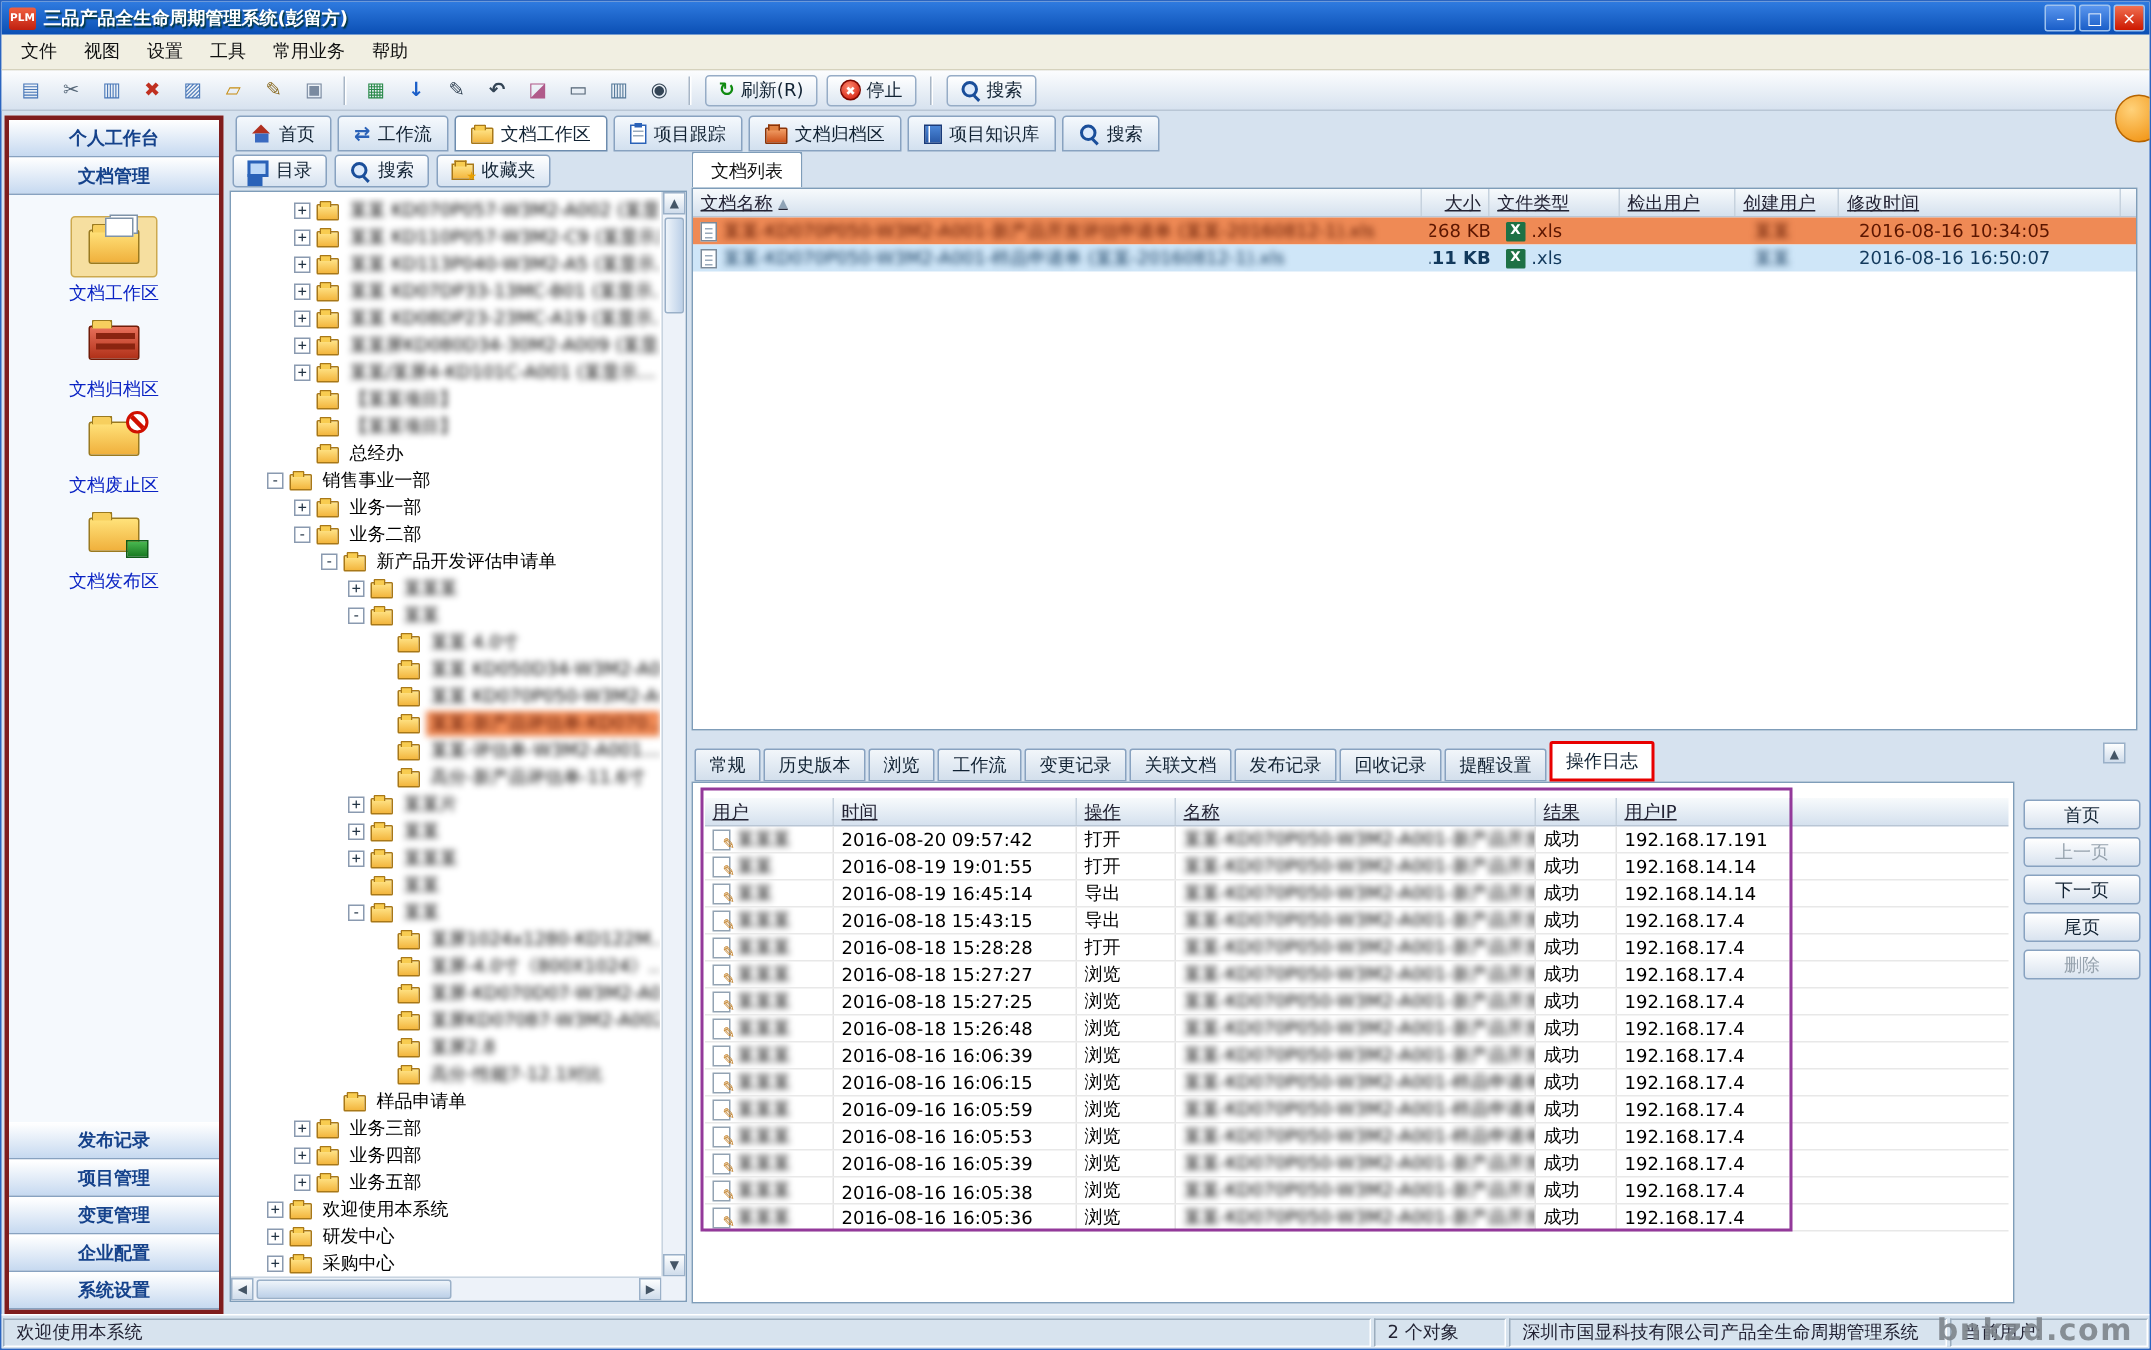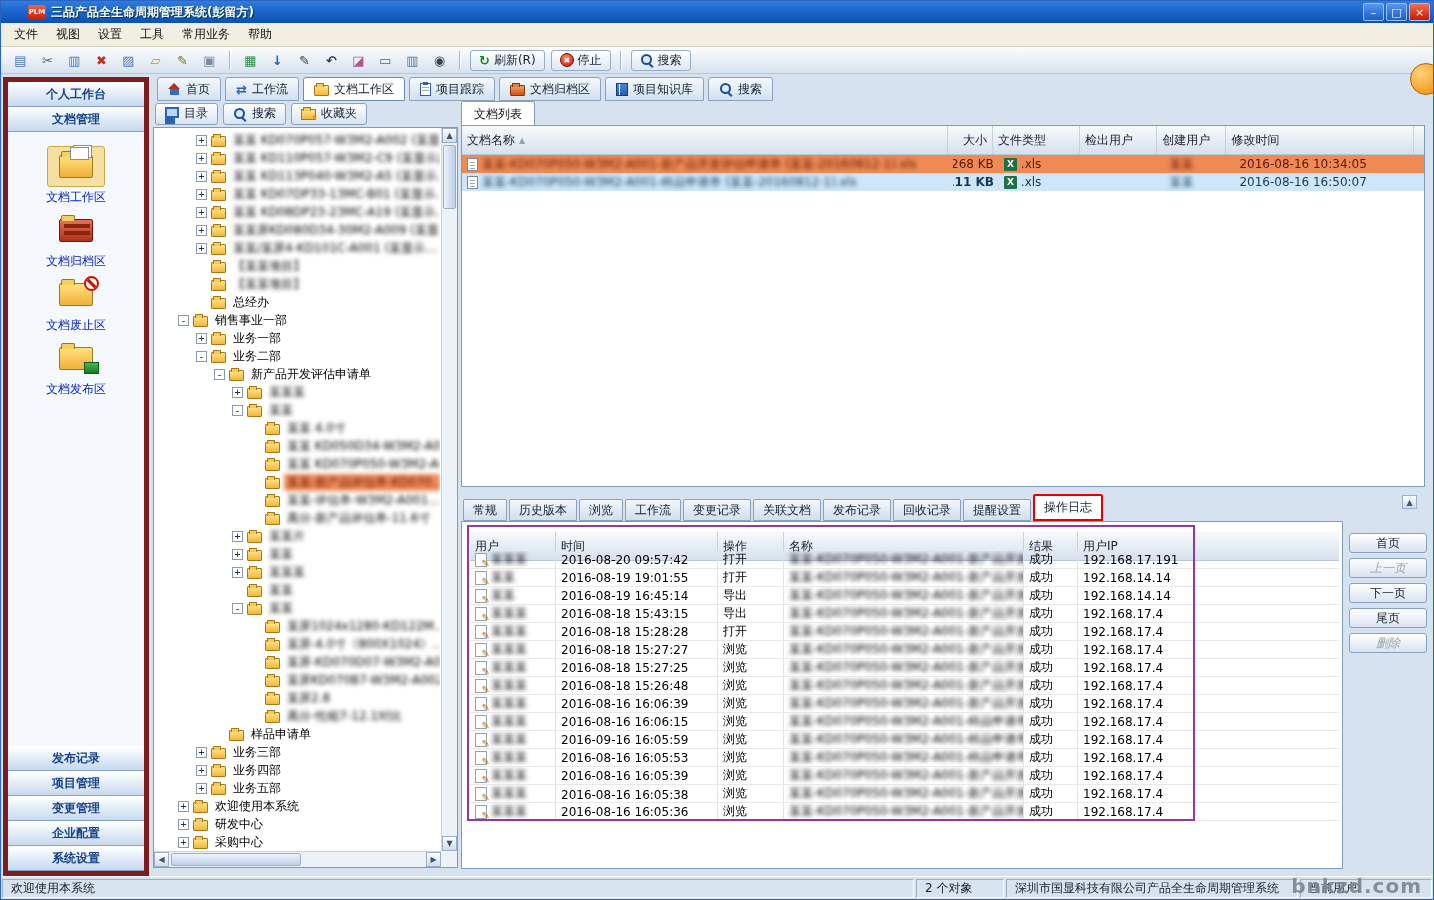--- a/index.html
+++ b/index.html
@@ -1,21 +1,21 @@
 <!DOCTYPE html>
 <html><head>
 <meta charset="utf-8">
 <style>
   *{margin:0;padding:0;box-sizing:border-box;}
   html,body{width:1434px;height:900px;overflow:hidden;}
   body{font-family:"DejaVu Sans","Liberation Sans",sans-serif;font-size:12px;background:#d6e2ef;}
   .window{position:relative;width:1434px;height:900px;background:#d6e2ef;border:1px solid #2a64c0;overflow:hidden;}
 
   
-  .titlebar{position:absolute;top:0;left:0;right:0;height:22px;background:linear-gradient(#2f7be0,#0b4fb4);display:flex;align-items:center;color:#fff;z-index:10;padding-left:22px;}
+  .titlebar{position:absolute;top:0;left:0;right:0;height:22px;background:linear-gradient(#2f7be0,#0b4fb4);display:flex;align-items:center;color:#fff;z-index:10;}
   .logo{width:18px;height:15px;background:linear-gradient(#f06040,#c02010);color:#fff;font-size:7px;font-weight:bold;margin:0 5px;display:flex;align-items:center;justify-content:center;border-radius:2px;}
   .title-text{font-weight:bold;font-size:12px;text-shadow:1px 1px 1px #033;}
   .win-buttons{margin-left:auto;display:flex;gap:2px;padding-right:3px;}
   .win-btn{width:21px;height:18px;background:linear-gradient(#5a96ee,#1a5ec8);border:1px solid #9ec2ee;color:#fff;font-size:11px;display:flex;align-items:center;justify-content:center;border-radius:2px;}
   .win-btn.close{background:linear-gradient(#f07050,#cc1800);}
 
   
   .menubar{position:absolute;top:22px;left:0;right:0;height:24px;background:#f1efe2;border-bottom:1px solid #d6d2bd;display:flex;align-items:center;padding-left:4px;z-index:9;}
   .menu-item{padding:3px 9px;color:#111;}
 
@@ -24,21 +24,21 @@
   .tb-sep{width:2px;height:19px;border-left:1px solid #a8b6c6;border-right:1px solid #fff;margin:0 6px;}
   .tb-icon{width:25px;height:22px;display:flex;align-items:center;justify-content:center;border-radius:2px;margin:0 1px;}
   .tb-btn{display:flex;align-items:center;gap:4px;padding:2px 8px;border:1px solid #96acc6;border-radius:3px;background:linear-gradient(#ffffff,#dde7f2);color:#123;margin:0 3px;height:21px;}
 
   
   .navtabs{position:absolute;top:73px;left:156px;right:40px;height:27px;display:flex;align-items:flex-end;gap:4px;z-index:8;}
   .nav-tab{display:flex;align-items:center;gap:5px;padding:0 10px;border:1px solid #88a2c0;border-radius:3px 3px 0 0;background:linear-gradient(#f5f9fd,#d2e0ef);height:24px;color:#123;}
   .nav-tab.active{background:#fff;border-color:#6d8cae;}
 
   
-  .sidebar{position:absolute;top:76px;left:2px;width:146px;bottom:23px;background:#f5f9fd;border:5px solid #7f1d1d;display:flex;flex-direction:column;z-index:7;}
+  .sidebar{position:absolute;top:76px;left:2px;width:146px;bottom:23px;background:#f5f9fd;border:3px solid #7f1d1d;display:flex;flex-direction:column;z-index:7;}
   .side-header{height:25px;flex:0 0 25px;background:linear-gradient(#ffffff,#c6d9f0);border-bottom:1px solid #88a2c0;display:flex;align-items:center;justify-content:center;font-weight:bold;color:#15428b;}
   .side-icons{flex:1;display:flex;flex-direction:column;align-items:center;padding-top:14px;gap:4px;overflow:hidden;}
   .side-item{display:flex;flex-direction:column;align-items:center;width:100%;height:60px;flex:0 0 60px;justify-content:flex-start;}
   .side-item .iconbox{width:58px;height:42px;display:flex;align-items:center;justify-content:center;border-radius:3px;border:1px solid transparent;}
   .side-item.selected .iconbox{background:#f6dfa0;border:1px solid #cda94e;}
   .side-label{color:#0a23c4;margin-top:2px;}
   .side-bottom{margin-top:auto;}
   .side-bottom .side-header{border-top:1px solid #fff;}
 
   .bigfolder{position:relative;width:34px;height:23px;background:linear-gradient(#ffe27a,#f0b03c);border:1px solid #9a7a20;border-radius:2px;}
@@ -72,21 +72,21 @@
   .vscroll .down{bottom:0;}
   .vthumb{position:absolute;top:17px;left:1px;width:13px;height:64px;background:linear-gradient(90deg,#eef4fa,#bcd0e8);border:1px solid #9ab0c8;border-radius:2px;}
   .hthumb{position:absolute;left:17px;bottom:1px;height:13px;width:130px;background:linear-gradient(#eef4fa,#bcd0e8);border:1px solid #9ab0c8;border-radius:2px;}
   .scroll-corner{position:absolute;right:0;bottom:0;width:16px;height:16px;background:#edf2f9;}
 
   
   .rightpanel{position:absolute;left:460px;top:100px;right:2px;bottom:30px;z-index:6;}
   .doc-tab-row{height:24px;display:flex;}
   .doc-tab{padding:4px 12px;border:1px solid #7f9db9;border-bottom:none;background:#fff;border-radius:2px 2px 0 0;color:#111;}
   .doc-area{position:absolute;top:24px;left:0;right:6px;height:362px;background:#fff;border:1px solid #7f9db9;overflow:hidden;}
-  .doc-header,.log-header{display:flex;height:29px;background:linear-gradient(#f7fafc,#d5e1ee);border-bottom:1px solid #b9c6d5;color:#223;}
+  .doc-header,.log-header{display:flex;height:19px;background:linear-gradient(#f7fafc,#d5e1ee);border-bottom:1px solid #b9c6d5;color:#223;text-decoration:underline;}
   .hcell{padding:0 5px;border-right:1px solid #c6d2de;display:flex;align-items:center;gap:4px;overflow:hidden;white-space:nowrap;}
   .hfill{flex:1;border-right:none;}
   .sort-arrow{font-size:8px;color:#8fa3b6;}
   .doc-row{display:flex;height:18px;align-items:center;}
   .doc-row.orange{background:#ef8a55;color:#5c1600;}
   .doc-row.blue{background:#cfe6f8;color:#12395c;}
   .dcell,.lcell{padding:0 5px;overflow:hidden;white-space:nowrap;display:flex;align-items:center;gap:4px;height:100%;}
 
   .detail-tabs{position:absolute;top:394px;left:2px;right:6px;height:26px;display:flex;align-items:flex-end;gap:2px;}
   .detail-tab{padding:0 9px;height:22px;display:flex;align-items:center;border:1px solid #88a2c0;border-radius:2px 2px 0 0;background:linear-gradient(#f2f6fa,#d3dfec);color:#123;}
@@ -98,21 +98,21 @@
   .log-header{position:absolute;top:10px;left:8px;right:3px;}
   .log-rows{position:absolute;top:29px;left:8px;right:3px;}
   .log-row{display:flex;height:18px;align-items:center;border-bottom:1px solid #e8e8e8;}
   .lcell{border-right:1px solid #e2e2e2;}
   .lfill{flex:1;border-right:none;}
 
   .purple-box{position:absolute;left:6px;top:424px;width:728px;height:296px;border:2px solid #93399a;pointer-events:none;z-index:4;}
 
   .pagination{position:absolute;right:4px;top:432px;width:78px;display:flex;flex-direction:column;gap:5px;}
   .page-btn{height:20px;border:1px solid #88a2c0;border-radius:3px;background:linear-gradient(#ffffff,#d9e3ef);color:#123;display:flex;align-items:center;justify-content:center;}
-  .page-btn.disabled{color:#97a3ae;font-style:italic;}
+  .page-btn.disabled{color:#97a3ae;}
 
   
   .statusbar{position:absolute;left:0;right:0;bottom:0;height:23px;background:#d7e3ee;border-top:1px solid #fff;display:flex;align-items:center;color:#223;z-index:8;}
   .sb-seg{height:19px;display:flex;align-items:center;padding:0 8px;border:1px solid;border-color:#9cadbd #fff #fff #9cadbd;margin:0 1px;overflow:hidden;white-space:nowrap;}
   .sb-welcome{width:912px;}
   .sb-count{width:88px;}
   .sb-company{width:292px;}
   .sb-user{flex:1;}
   .watermark{position:absolute;right:11px;bottom:1px;font-size:20px;font-weight:bold;color:#7e858c;opacity:.9;z-index:20;letter-spacing:1px;}
   .assistant{position:absolute;right:-9px;top:62px;width:32px;height:32px;border-radius:50%;background:radial-gradient(circle at 10px 9px,#ffd27a,#ef8800);border:1px solid #b66400;z-index:11;}

